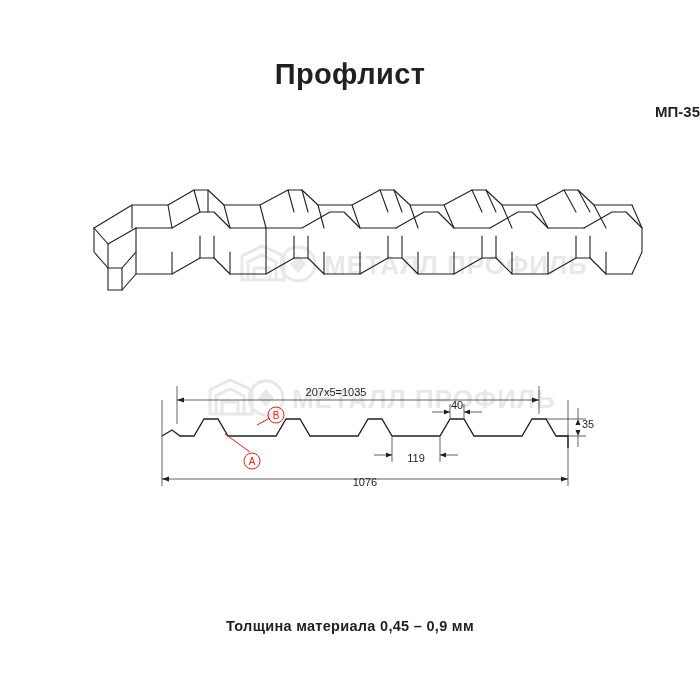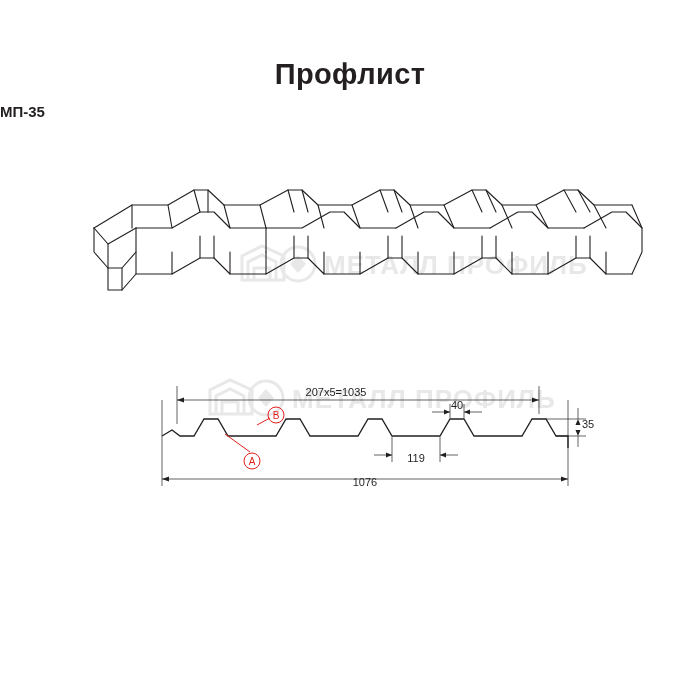--- a/index.html
+++ b/index.html
@@ -30,21 +30,21 @@
     font-size: 29px;
     font-weight: bold;
     letter-spacing: 0.4px;
     color: #231f20;
   }
   .subtitle {
     position: absolute;
     left: 0;
     top: 103px;
     width: 700px;
-    text-align: left;
+    text-align: right;
     font-size: 15px;
     font-weight: bold;
     color: #231f20;
   }
   .footnote {
     position: absolute;
     left: 0;
     top: 618px;
     width: 700px;
     text-align: center;
@@ -246,14 +246,15 @@
         <text class="callout-text" x="240" y="464.5" text-anchor="middle" fill="#e2211c" stroke="none">A</text>
 
         <line x1="245" y1="425" x2="258" y2="418"></line>
         <circle cx="264" cy="415" r="8"></circle>
         <text class="callout-text" x="264" y="418.5" text-anchor="middle" fill="#e2211c" stroke="none">B</text>
       </g>
 
     </svg>
   </div>
 
+  <div class="footnote">Толщина материала 0,45 – 0,9 мм</div>
 
 </div>
 
 </body></html>

